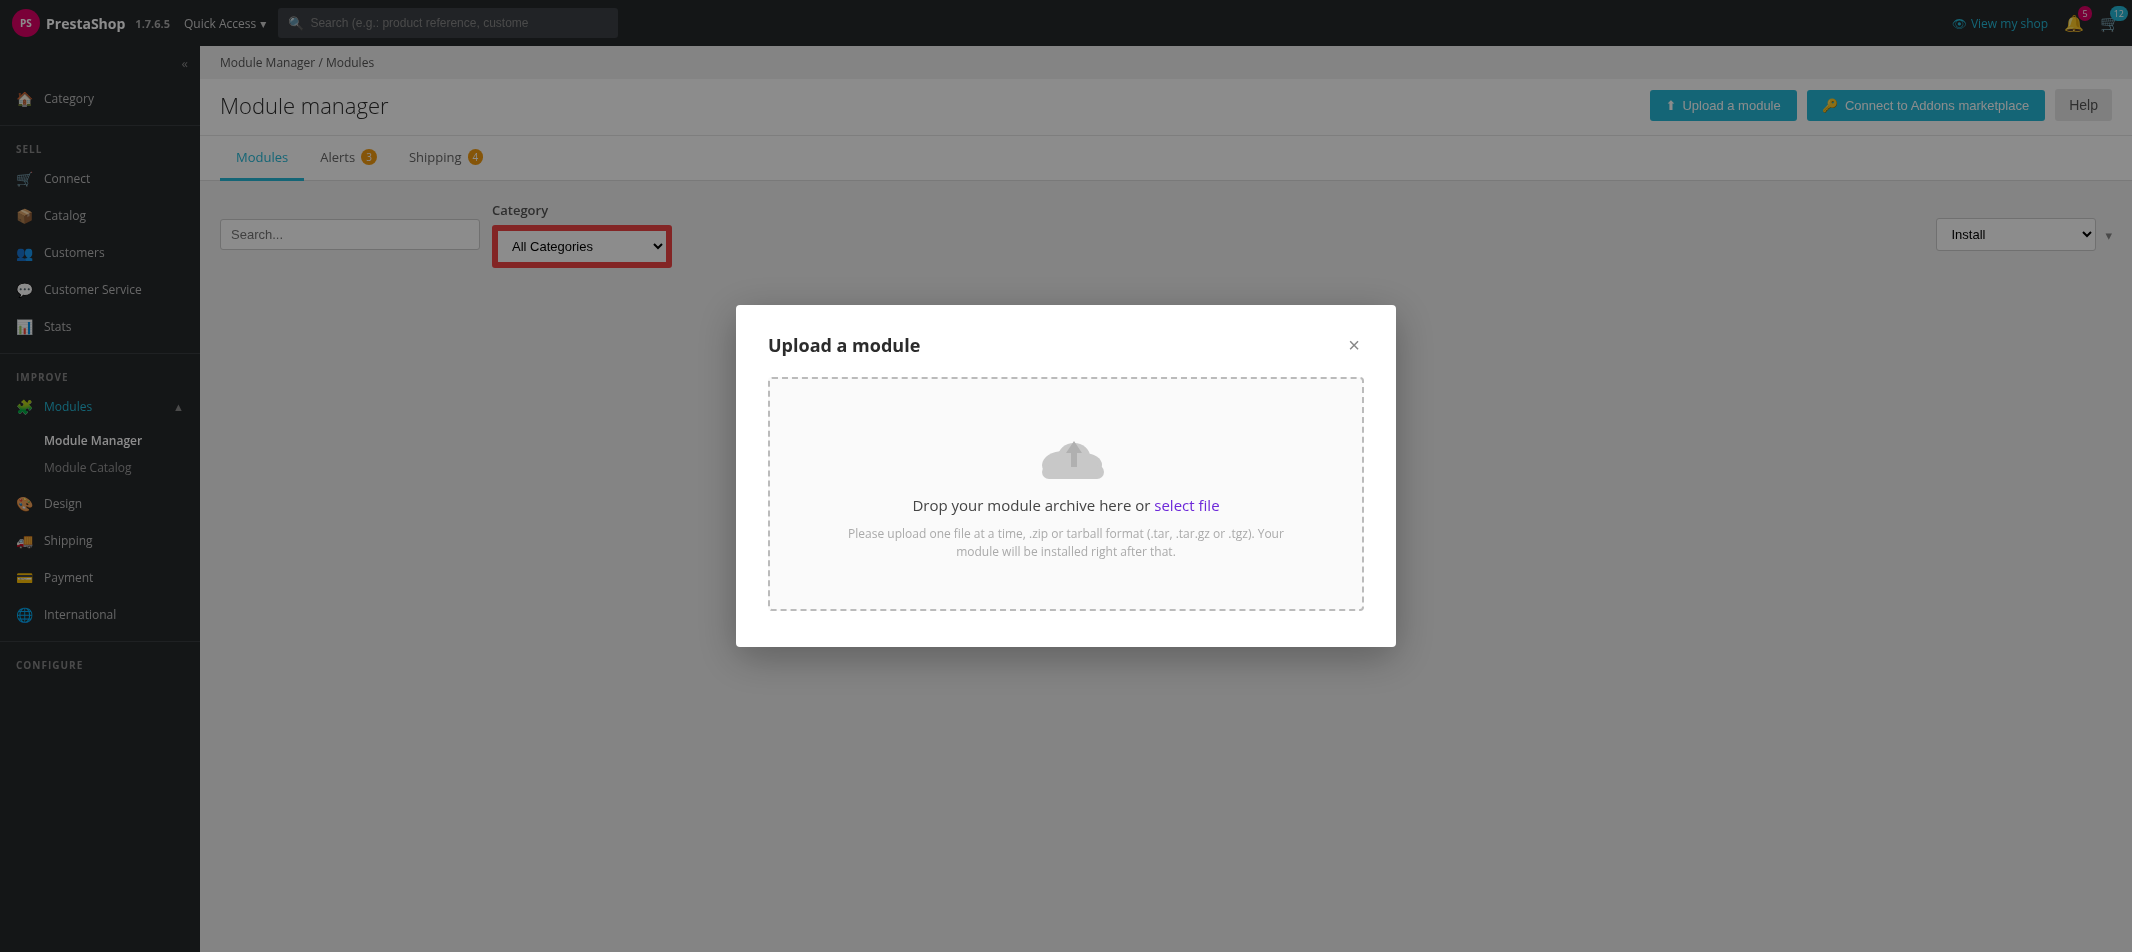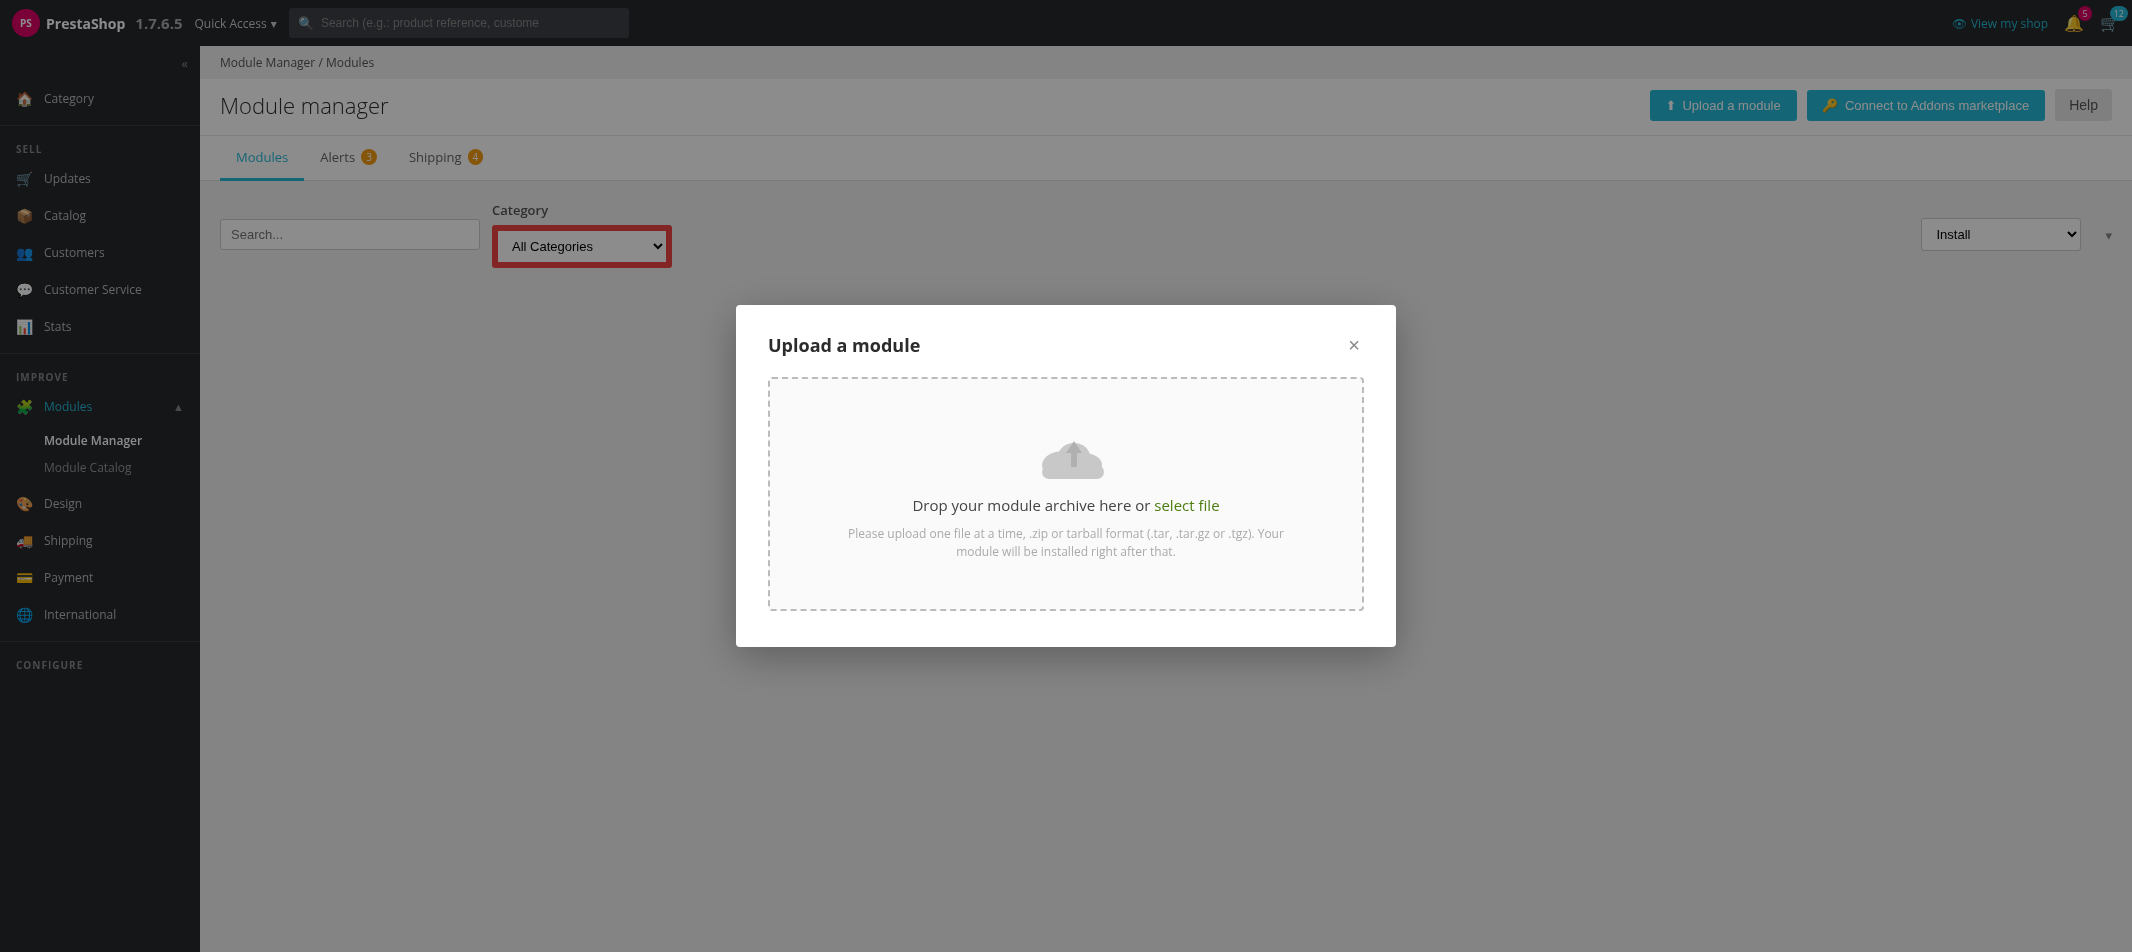--- a/index.html
+++ b/index.html
@@ -27,21 +27,21 @@
       min-width: 160px;
     }
     .logo-icon {
       width: 28px; height: 28px;
       background: #df0067;
       border-radius: 50%;
       display: flex; align-items: center; justify-content: center;
       color: white; font-size: 10px; font-weight: bold;
     }
     .logo-text { color: #fff; font-size: 14px; font-weight: 700; }
-    .logo-version { color: #aaa; font-size: 15px; margin-left: 4px; }
+    .logo-version { color: #aaa; font-size: 11px; margin-left: 4px; }
     .quick-access {
       color: #ccc; font-size: 12px; cursor: pointer;
       display: flex; align-items: center; gap: 4px;
       white-space: nowrap;
     }
     .search-bar {
       flex: 1;
       max-width: 340px;
       display: flex;
       align-items: center;
@@ -262,21 +262,21 @@
     .category-select {
       border: 6px solid #ef4444;
       border-radius: 3px;
       padding: 7px 10px;
       font-size: 13px;
       background: white;
       width: 180px;
     }
     .bulk-actions {
       margin-left: auto;
-      display: flex; align-items: center; gap: 24px; justify-content: space-between;
+      display: flex; align-items: center; gap: 9px; justify-content: space-between;
     }
     .bulk-select {
       border: 1px solid #ccc;
       border-radius: 3px;
       padding: 7px 10px;
       font-size: 13px;
       background: white;
       width: 160px;
     }
     .bulk-chevron {
@@ -341,21 +341,21 @@
     }
     .cloud-svg {
       fill: #c8c8c8;
     }
     .drop-main-text {
       font-size: 15px;
       color: #444;
       margin-bottom: 10px;
     }
     .drop-link {
-      color: #4d7c0f;
+      color: #6d28d9;
       cursor: pointer;
       text-decoration: none;
     }
     .drop-hint {
       font-size: 12px;
       color: #aaa;
       max-width: 480px;
       margin: 0 auto;
       line-height: 1.5;
     }
@@ -401,21 +401,21 @@
   <div class="sidebar-item">
     <span class="icon">🏠</span>
     <span>Category</span>
   </div>
 
   <hr class="sidebar-divider">
 
   <div class="sidebar-section-label">SELL</div>
   <div class="sidebar-item">
     <span class="icon">🛒</span>
-    <span>Updates</span>
+    <span>Connect</span>
   </div>
   <div class="sidebar-item">
     <span class="icon">📦</span>
     <span>Catalog</span>
   </div>
   <div class="sidebar-item">
     <span class="icon">👥</span>
     <span>Customers</span>
   </div>
   <div class="sidebar-item">

